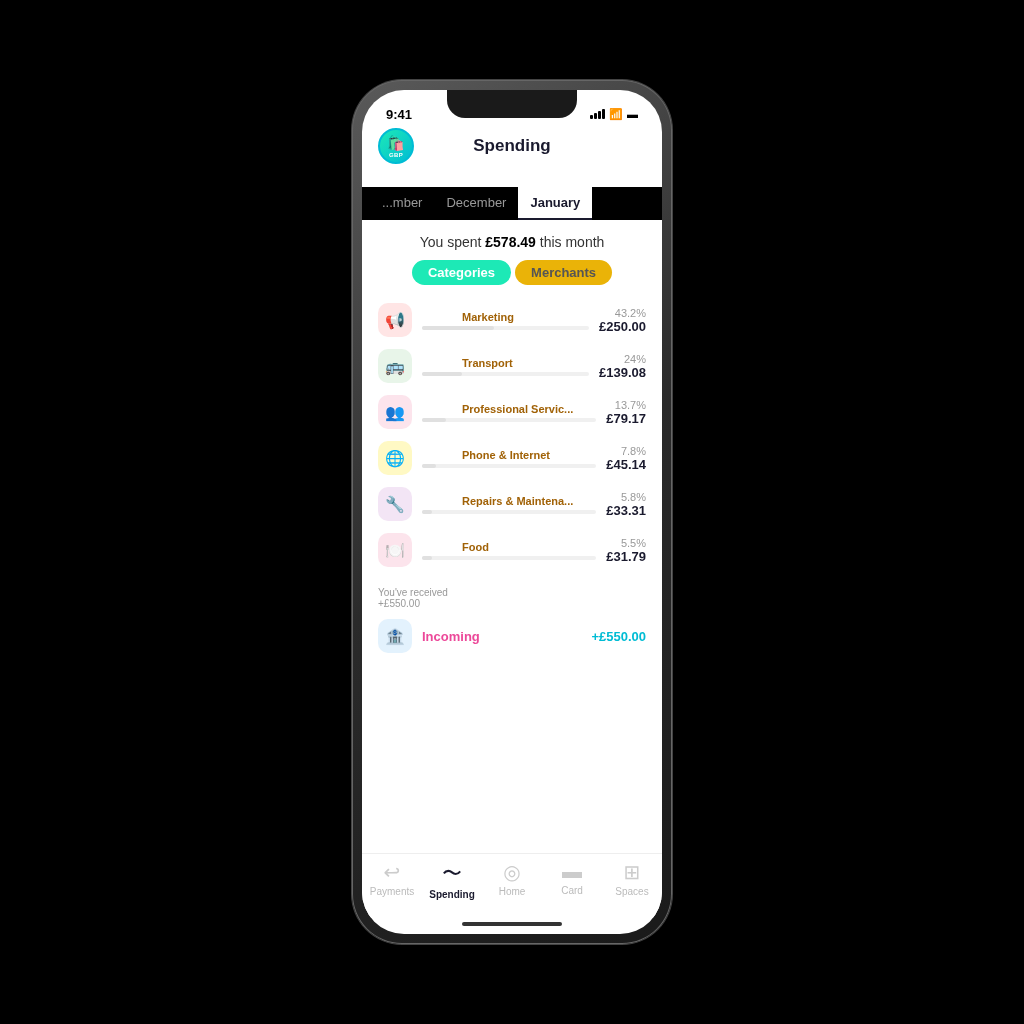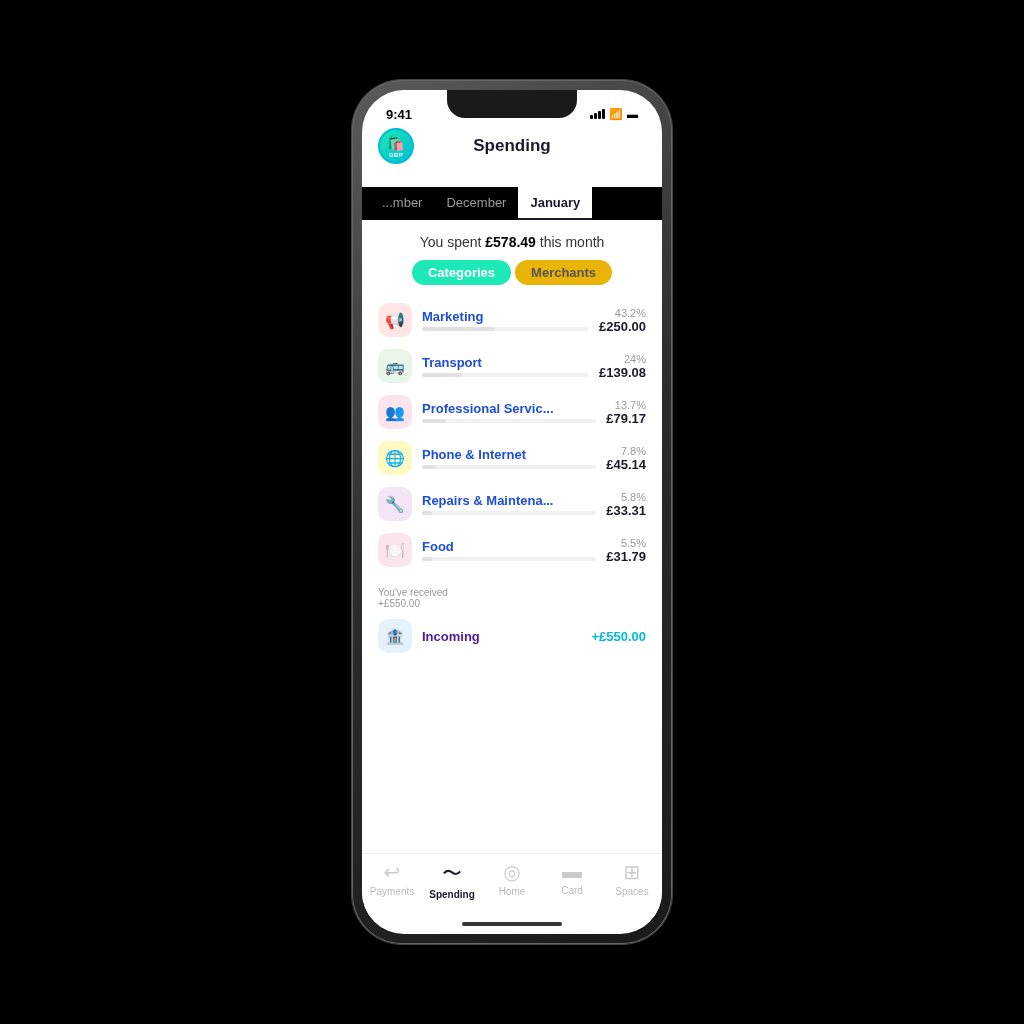--- a/index.html
+++ b/index.html
@@ -209,26 +209,27 @@
       align-items: center;
       justify-content: center;
       font-size: 16px;
       flex-shrink: 0;
     }
     .cat-details {
       flex: 1;
       min-width: 0;
     }
     .cat-name {
-      font-size: 13px;
+      font-size: 11px;
       font-weight: 600;
-      color: #1d4ed8;
+      color: #a16207;
       white-space: nowrap;
       overflow: hidden;
       text-overflow: ellipsis;
+      margin-left: 40px;
     }
     .cat-bar-container {
       height: 4px;
       background: #f0f0f0;
       border-radius: 2px;
       margin-top: 3px;
       width: 100%;
     }
     .cat-bar {
       height: 100%;
@@ -275,21 +276,21 @@
       background: #e3f2fd;
       display: flex;
       align-items: center;
       justify-content: center;
       font-size: 16px;
     }
     .incoming-name {
       flex: 1;
       font-size: 13px;
       font-weight: 600;
-      color: #4c1d95;
+      color: #ec4899;
     }
     .incoming-amount {
       font-size: 13px;
       font-weight: 700;
       color: #00bcd4;
     }
 
     
     .bottom-nav {
       display: flex;

